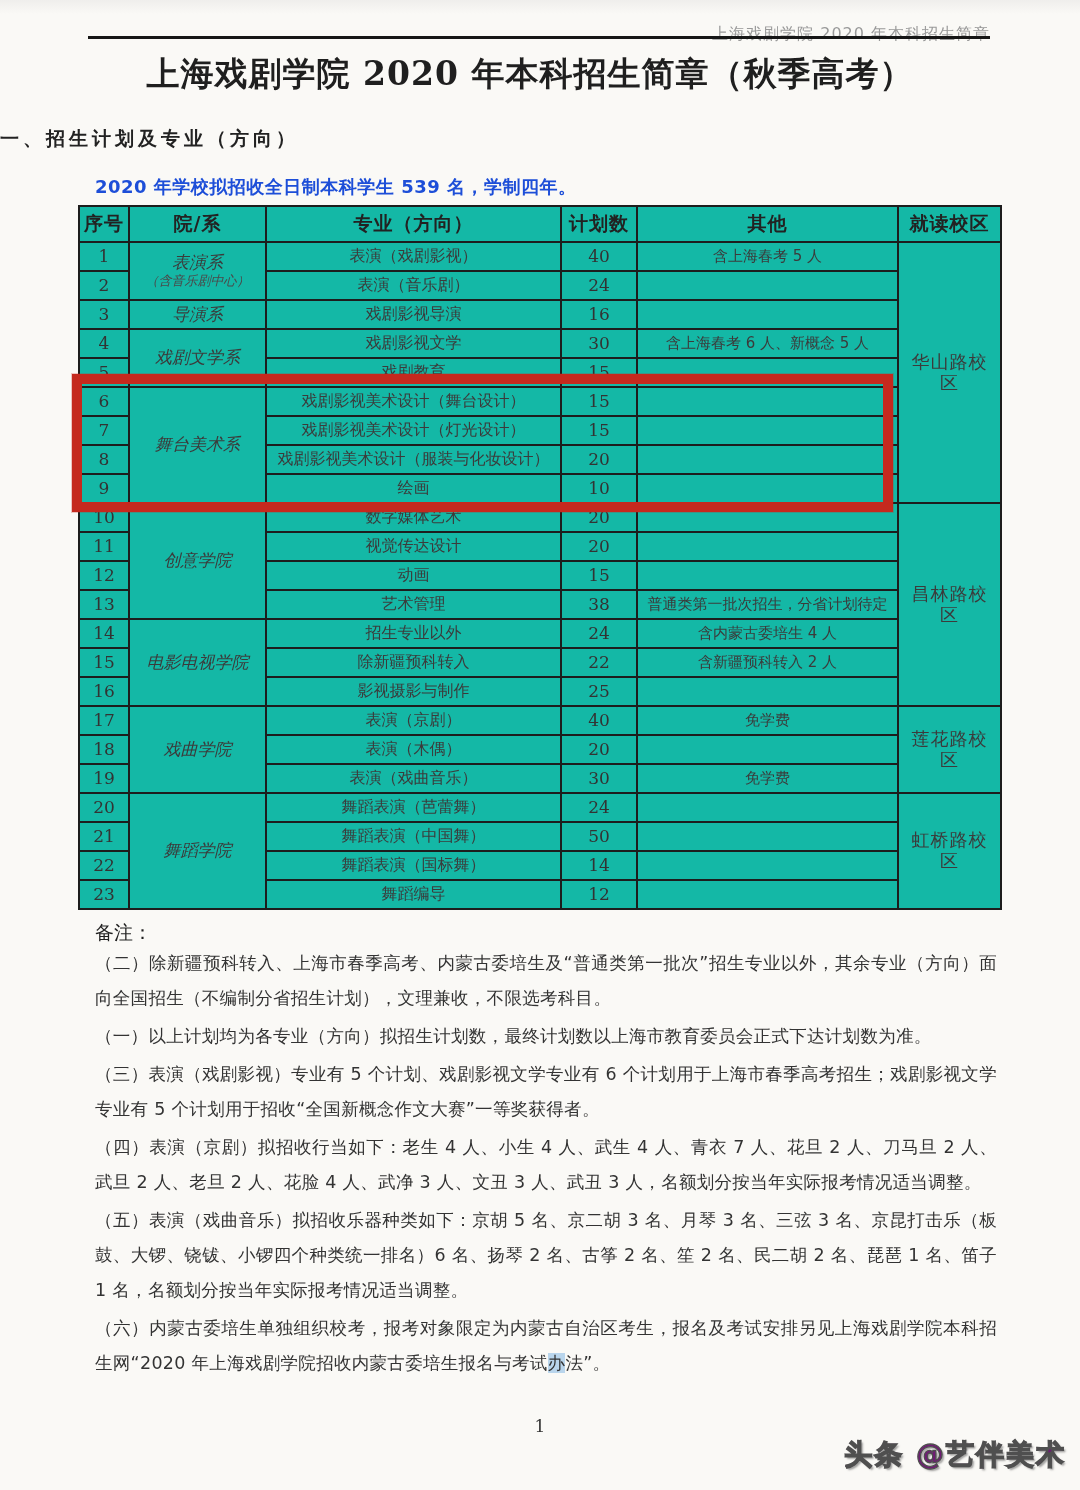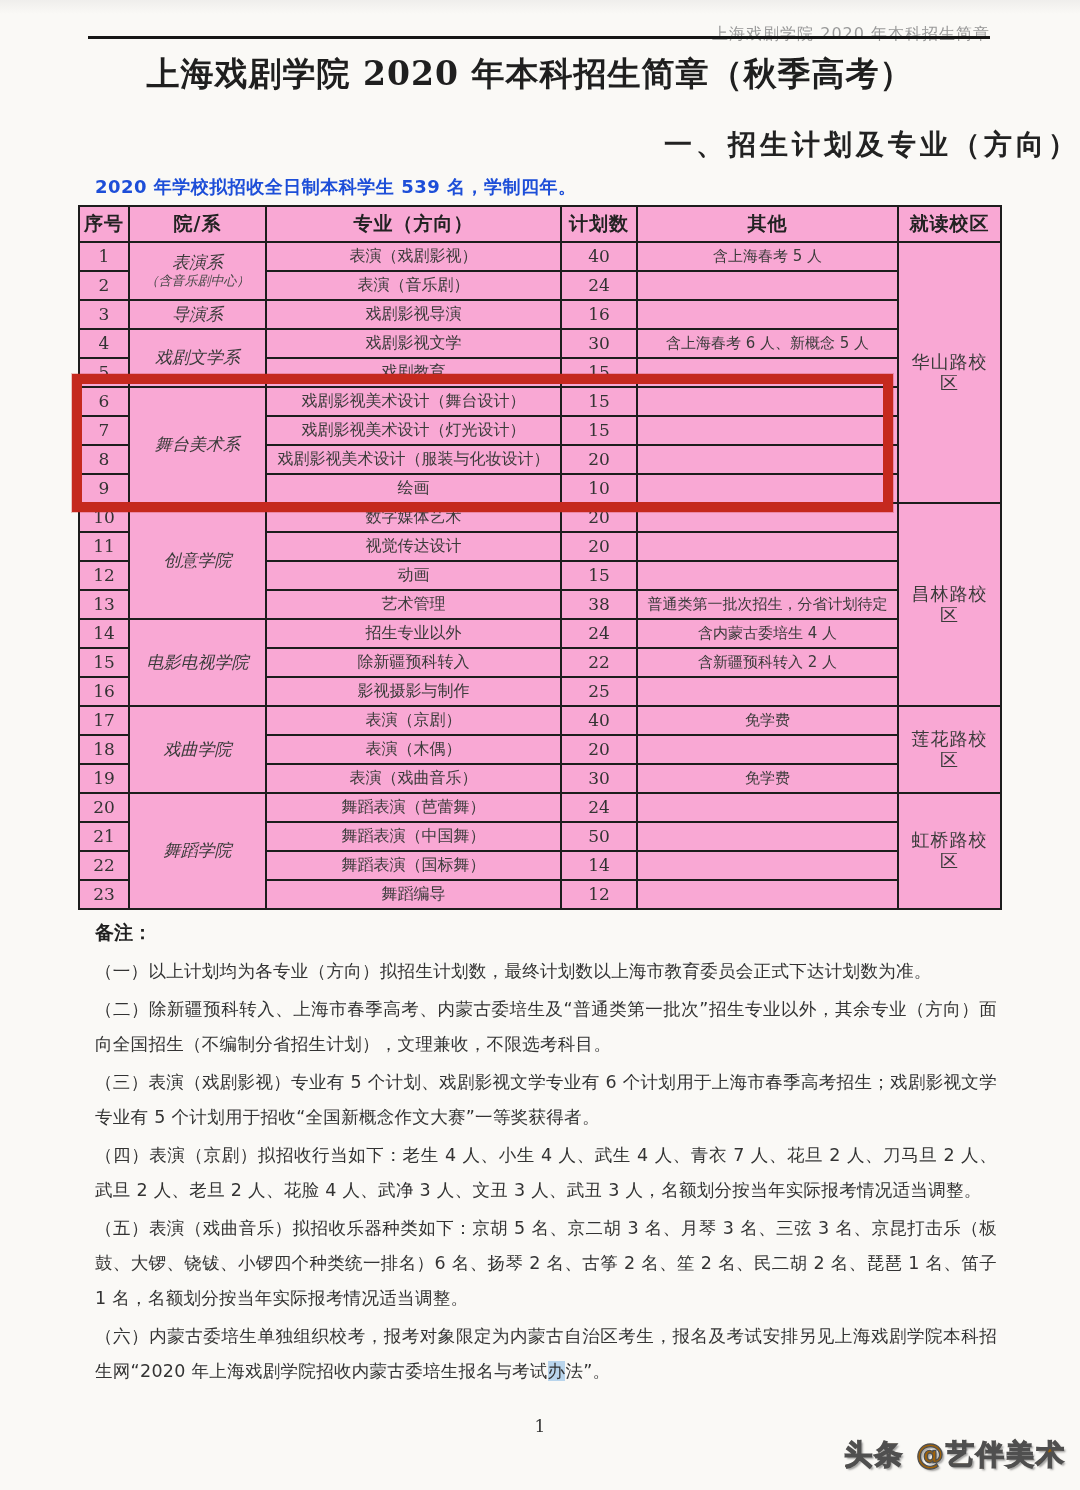--- a/index.html
+++ b/index.html
@@ -19,33 +19,33 @@
   .header-rule{
     position:absolute;top:36px;left:88px;width:902px;height:3px;background:#161616;
   }
   
   .doc-title{
     position:absolute;top:52px;left:0;width:1060px;text-align:center;
     font-family:"DejaVu Serif",serif;font-weight:900;font-size:33px;color:#1f1f1f;
     letter-spacing:1px;
   }
   .section-title{
-    position:absolute;top:126px;left:0;width:1080px;text-align:right;
-    font-family:"DejaVu Serif",serif;font-weight:900;font-size:28px;color:#222;
+    position:absolute;top:126px;left:0;width:1080px;text-align:left;
+    font-family:"DejaVu Serif",serif;font-weight:900;font-size:19px;color:#222;
     letter-spacing:4px;
   }
   .intro-line{
     position:absolute;top:175px;left:95px;
     font-size:18px;font-weight:bold;color:#1d4ed8;letter-spacing:.5px;text-align:right;
   }
   
   table.plan-table{
     position:absolute;left:78px;top:205px;width:922px;
     border-collapse:collapse;table-layout:fixed;
-    background:#f9a8d4;
+    background:#14b8a6;
   }
   .plan-table th,.plan-table td{
     border:2px solid #1d1d1d;
     text-align:center;vertical-align:middle;
     padding:0 3px;overflow:hidden;
     color:#3b3b3b;font-size:16px;line-height:1.15;
   }
   .plan-table thead th{
     height:34px;font-size:19px;font-weight:bold;color:#222;letter-spacing:1px;
   }
@@ -60,35 +60,35 @@
   .highlight-box{
     position:absolute;left:72px;top:374px;width:821px;height:138px;
     border:10px solid #c5291e;box-sizing:border-box;
     pointer-events:none;
     box-shadow:0 0 0 1px rgba(197,41,30,.25);
   }
   
   .notes{
     position:absolute;left:95px;top:920px;width:902px;
   }
-  .notes-title{font-size:19px;font-weight:bold;color:#1f1f1f;margin-bottom:8px;}
+  .notes-title{font-size:19px;font-weight:normal;color:#1f1f1f;}
   .note-item{
     font-size:17.5px;color:#333;line-height:35px;margin:0 0 3px 0;
     text-align:justify;letter-spacing:.3px;
   }
   .note-item .hl-char{background:#b9d5ec;}
   
   .page-number{
     position:absolute;top:1416px;left:0;width:1080px;text-align:center;
     font-family:"DejaVu Serif",serif;font-size:17px;color:#333;
   }
   .watermark{
     position:absolute;top:1436px;right:14px;
     font-size:28px;font-weight:bold;letter-spacing:2px;
-    color:#a16207;
+    color:#701a75;
     -webkit-text-stroke:1.3px #4f4f4f;
     text-shadow:2px 2px 2px rgba(80,80,80,.55);
   }
 </style>
 </head>
 <body>
 
 <div class="page-inner"></div>
 
 <div class="header-note">上海戏剧学院 2020 年本科招生简章</div>
@@ -269,22 +269,22 @@
         <td class="c-other"></td>
       </tr>
     </tbody>
 </table>
 
 <div class="highlight-box"></div>
 
 <div class="notes">
   <div class="notes-title">备注：</div>
   <div>
+      <p class="note-item">（二）除新疆预科转入、上海市春季高考、内蒙古委培生及“普通类第一批次”招生专业以外，其余专业（方向）面向全国招生（不编制分省招生计划），文理兼收，不限选考科目。</p>
       <p class="note-item">（一）以上计划均为各专业（方向）拟招生计划数，最终计划数以上海市教育委员会正式下达计划数为准。</p>
-      <p class="note-item">（二）除新疆预科转入、上海市春季高考、内蒙古委培生及“普通类第一批次”招生专业以外，其余专业（方向）面向全国招生（不编制分省招生计划），文理兼收，不限选考科目。</p>
       <p class="note-item">（三）表演（戏剧影视）专业有 5 个计划、戏剧影视文学专业有 6 个计划用于上海市春季高考招生；戏剧影视文学专业有 5 个计划用于招收“全国新概念作文大赛”一等奖获得者。</p>
       <p class="note-item">（四）表演（京剧）拟招收行当如下：老生 4 人、小生 4 人、武生 4 人、青衣 7 人、花旦 2 人、刀马旦 2 人、武旦 2 人、老旦 2 人、花脸 4 人、武净 3 人、文丑 3 人、武丑 3 人，名额划分按当年实际报考情况适当调整。</p>
       <p class="note-item">（五）表演（戏曲音乐）拟招收乐器种类如下：京胡 5 名、京二胡 3 名、月琴 3 名、三弦 3 名、京昆打击乐（板鼓、大锣、铙钹、小锣四个种类统一排名）6 名、扬琴 2 名、古筝 2 名、笙 2 名、民二胡 2 名、琵琶 1 名、笛子 1 名，名额划分按当年实际报考情况适当调整。</p>
       <p class="note-item">（六）内蒙古委培生单独组织校考，报考对象限定为内蒙古自治区考生，报名及考试安排另见上海戏剧学院本科招生网“2020 年上海戏剧学院招收内蒙古委培生报名与考试<span class="hl-char">办</span>法”。</p>
     </div>
 </div>
 
 <div class="page-number">1</div>
 <div class="watermark">头条 @艺伴美术</div>
 

